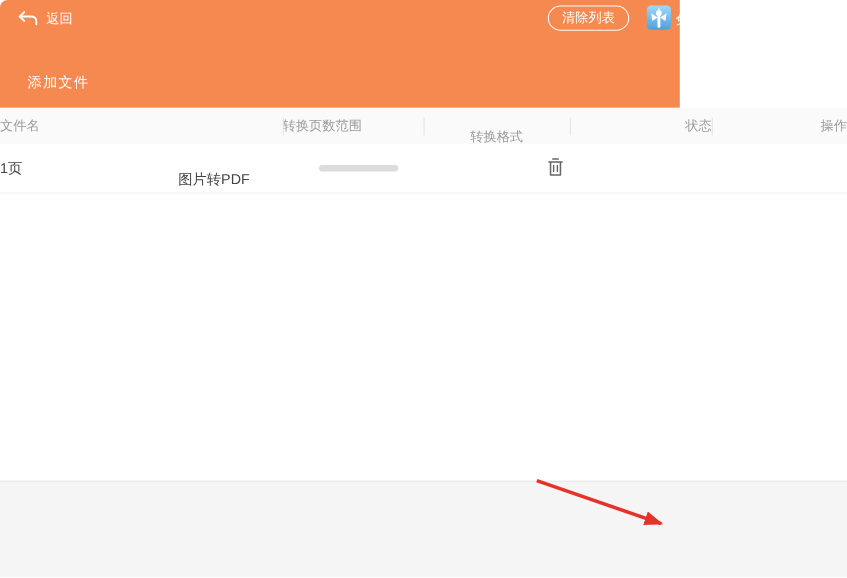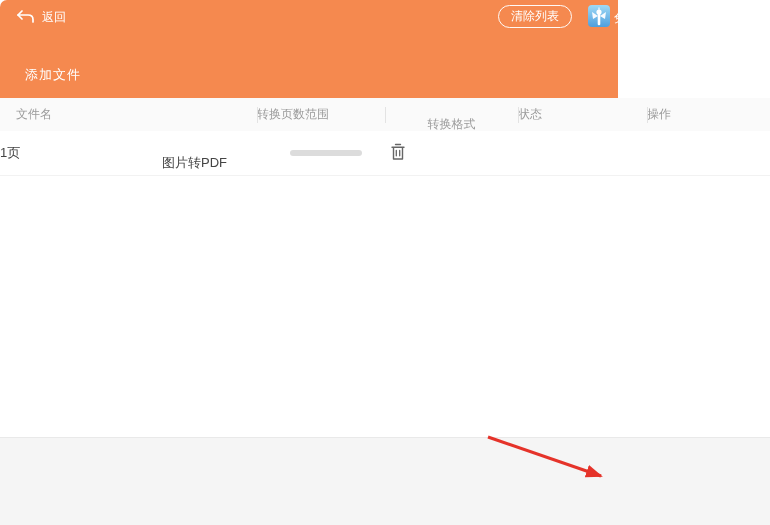--- a/index.html
+++ b/index.html
@@ -49,25 +49,25 @@
   .toolbar-btn span { font-size: 13px; letter-spacing: 1px; }
   .add-files-btn  { left: 25px; flex-direction: column; }
   .clear-list-btn { left: 140px; }
 
   
   .table-header {
     position: absolute; left: 0; top: 98px; width: 770px; height: 33px;
     background: #fafafa; display: flex; align-items: center;
     color: #9b9b9b; font-size: 12px;
   }
-  .col-0 { width: 257px; padding-left: 16px; text-align: left; }
+  .col-0 { width: 257px; text-align: left; }
   .col-1 { width: 128px; }
   .col-2 { width: 133px; text-align: center; margin-top: 20px; }
-  .col-3 { width: 129px; text-align: left; }
-  .col-4 { width: 123px; text-align: left; }
+  .col-3 { width: 129px; text-align: right; }
+  .col-4 { width: 123px; text-align: right; }
   .hdr-divider {
     position: absolute; top: 9px; width: 1px; height: 16px; background: #e3e3e3;
   }
   .file-row {
     position: absolute; left: 0; top: 131px; width: 770px; height: 45px;
     background: #fff; border-bottom: 1px solid #f2f2f2;
     display: flex; align-items: center; color: #444; font-size: 13px;
   }
   .file-row .col-0 { color: #3f3f3f; }
   .progress-track {

